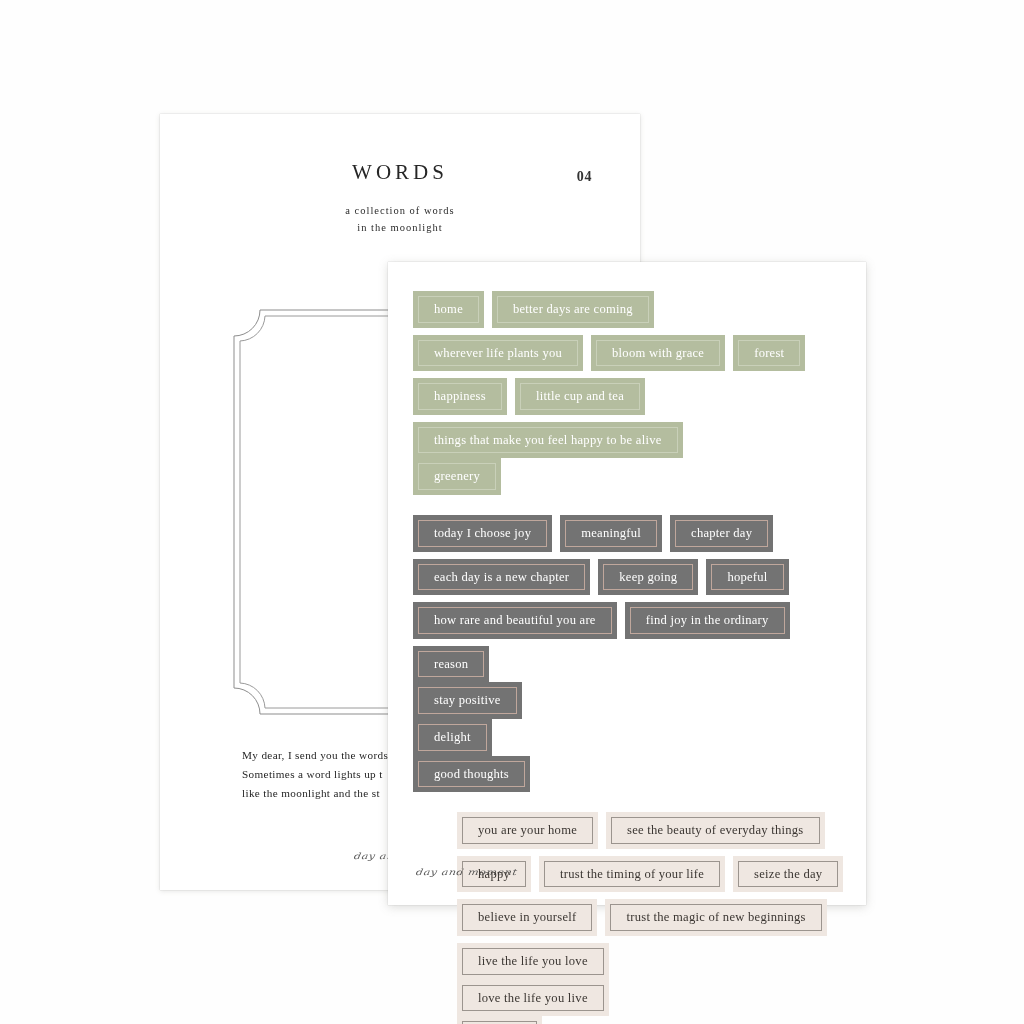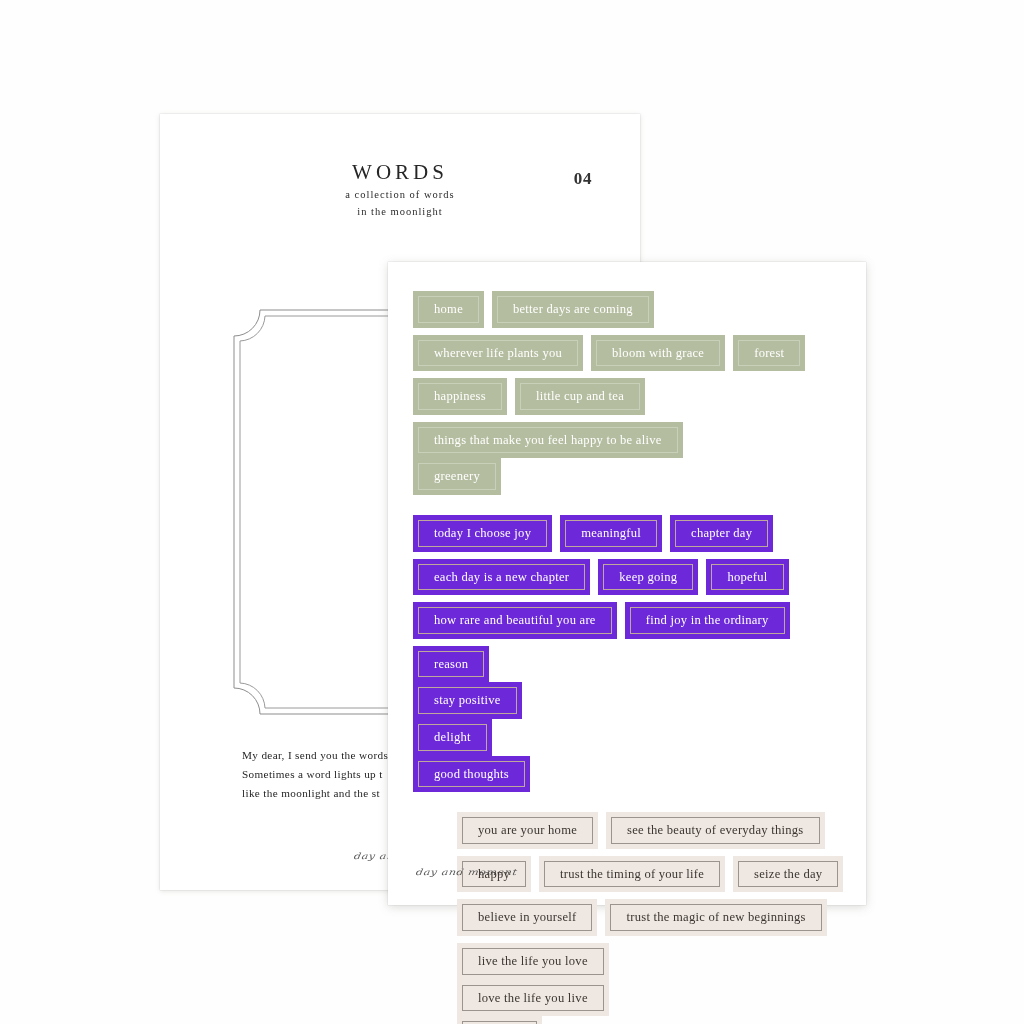--- a/index.html
+++ b/index.html
@@ -26,24 +26,24 @@
 
   .words-title{
     position:absolute;left:0;right:0;top:46px;
     text-align:center;
     font-size:21px;letter-spacing:4.0px;
     color:#262626;font-weight:400;
     font-family:"Liberation Serif", serif;
   }
   .page-num{
     position:absolute;right:48px;top:55px;
-    font-size:17px;letter-spacing:.6px;color:#333;font-weight:700;
+    font-size:14px;letter-spacing:.6px;color:#333;font-weight:700;
   }
   .subtitle{
-    position:absolute;left:0;right:0;top:72px;
+    position:absolute;left:0;right:0;top:88px;
     text-align:center;
     font-size:10.5px;line-height:17px;letter-spacing:1.0px;
     color:#2b2b2b;
   }
 
   
   .frame{position:absolute;left:74px;top:196px;width:332px;height:404px;}
   .frame svg{display:block;width:100%;height:100%;overflow:visible;}
 
   .body-copy{
@@ -92,21 +92,21 @@
   .sticker .rule{
     position:absolute;left:5px;top:5px;right:5px;bottom:5px;
     z-index:1;pointer-events:none;
   }
 
   
   .sec-green .sticker{background:#b4bd9f;color:#ffffff;}
   .sec-green .sticker .rule{border:1px solid #c9d0b9;}
 
   
-  .sec-mauve .sticker{background:#6d28d9;color:#ffffff;}
+  .sec-mauve .sticker{background:#737373;color:#ffffff;}
   .sec-mauve .sticker .rule{border:1px solid #c0a79c;}
 
   
   .sec-cream .sticker{background:#efe7e1;color:#3b3632;}
   .sec-cream .sticker .rule{border:1px solid #9b948e;}
 
   .sig-front{
     position:absolute;left:28px;top:604px;
     font-size:11px;color:#3a3a3a;
     font-family:"DejaVu Serif", serif;

